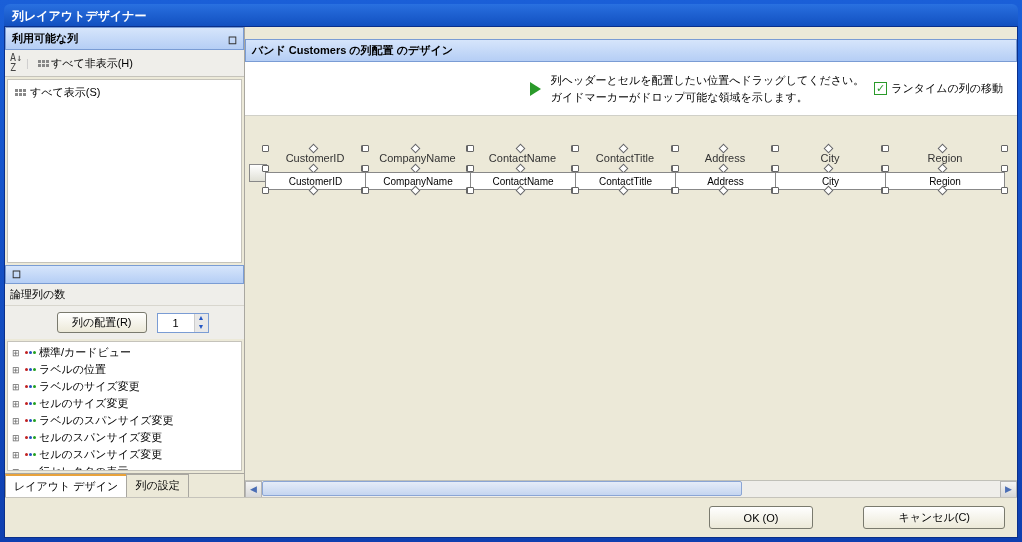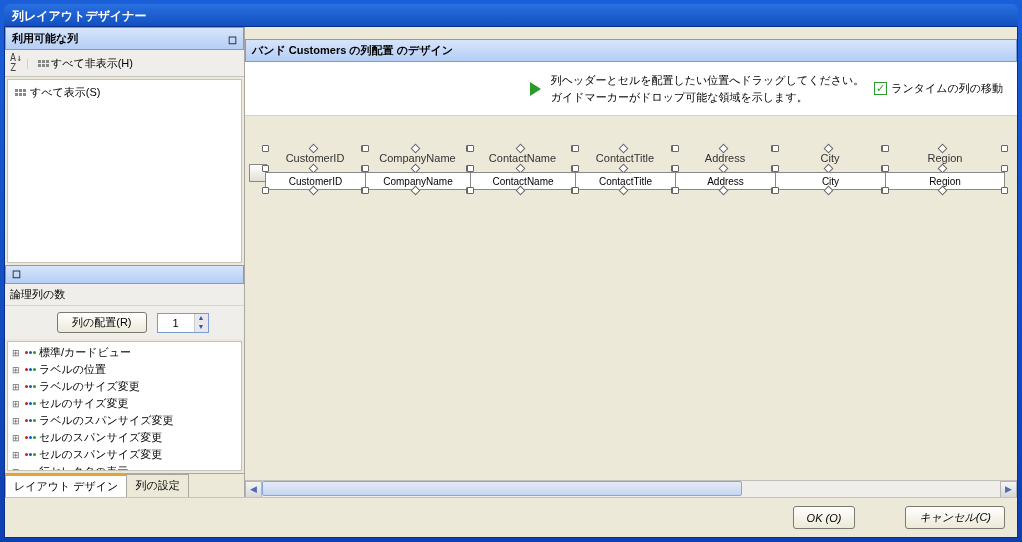--- a/index.html
+++ b/index.html
@@ -45,21 +45,21 @@
 .col-cell:last-child .cell-row { border-right: 1px solid #888; }
 .marker-row { position: relative; height: 4px; }
 .marker { position: absolute; width: 7px; height: 7px; border: 1px solid #666; background: #fff; transform: rotate(45deg); top: -3px; }
 .marker.square { transform: none; border-radius: 1px; }
 .row-selector { position: absolute; left: 4px; top: 48px; width: 18px; height: 18px; background: linear-gradient(#fff,#e0e0d6); border: 1px solid #888; }
 .hscroll { height: 17px; background: #e8e8e8; display: flex; align-items: center; border-top: 1px solid #c0c0b8; }
 .hscroll .sbtn { width: 17px; height: 17px; background: linear-gradient(#f5f5f5,#d8d8d8); border: 1px solid #b5b5b5; display: flex; align-items: center; justify-content: center; font-size: 9px; color: #4a6db5; cursor: pointer; }
 .hscroll .track { flex: 1; background: #efeeea; height: 17px; position: relative; }
 .hscroll .thumb { position: absolute; left: 0; top: 0; height: 15px; width: 65%; background: linear-gradient(#e5ecf8,#c5d5f0); border: 1px solid #8aa5d5; border-radius: 2px; }
 .footer { background: #ece9d8; padding: 8px 12px; display: flex; justify-content: flex-end; gap: 8px; border-top: 1px solid #c5c3bb; }
-.footer .btn { padding: 3px 13px; font-style: italic; }
+.footer .btn { padding: 3px 34px; }
 .bullets { display:inline-flex; gap:1px; }
 .bullets span { width:3px; height:3px; background:#c02020; border-radius:50%; display:inline-block; }
 .bullets .b2 { background:#2050c0; }
 .bullets .b3 { background:#20a020; }
 .grid-ico { display:inline-flex; flex-direction:column; gap:1px; }
 .grid-ico div { display:flex; gap:1px; }
 .grid-ico i { width:3px; height:3px; background:#888; }
 </style>
 </head>
 <body>

